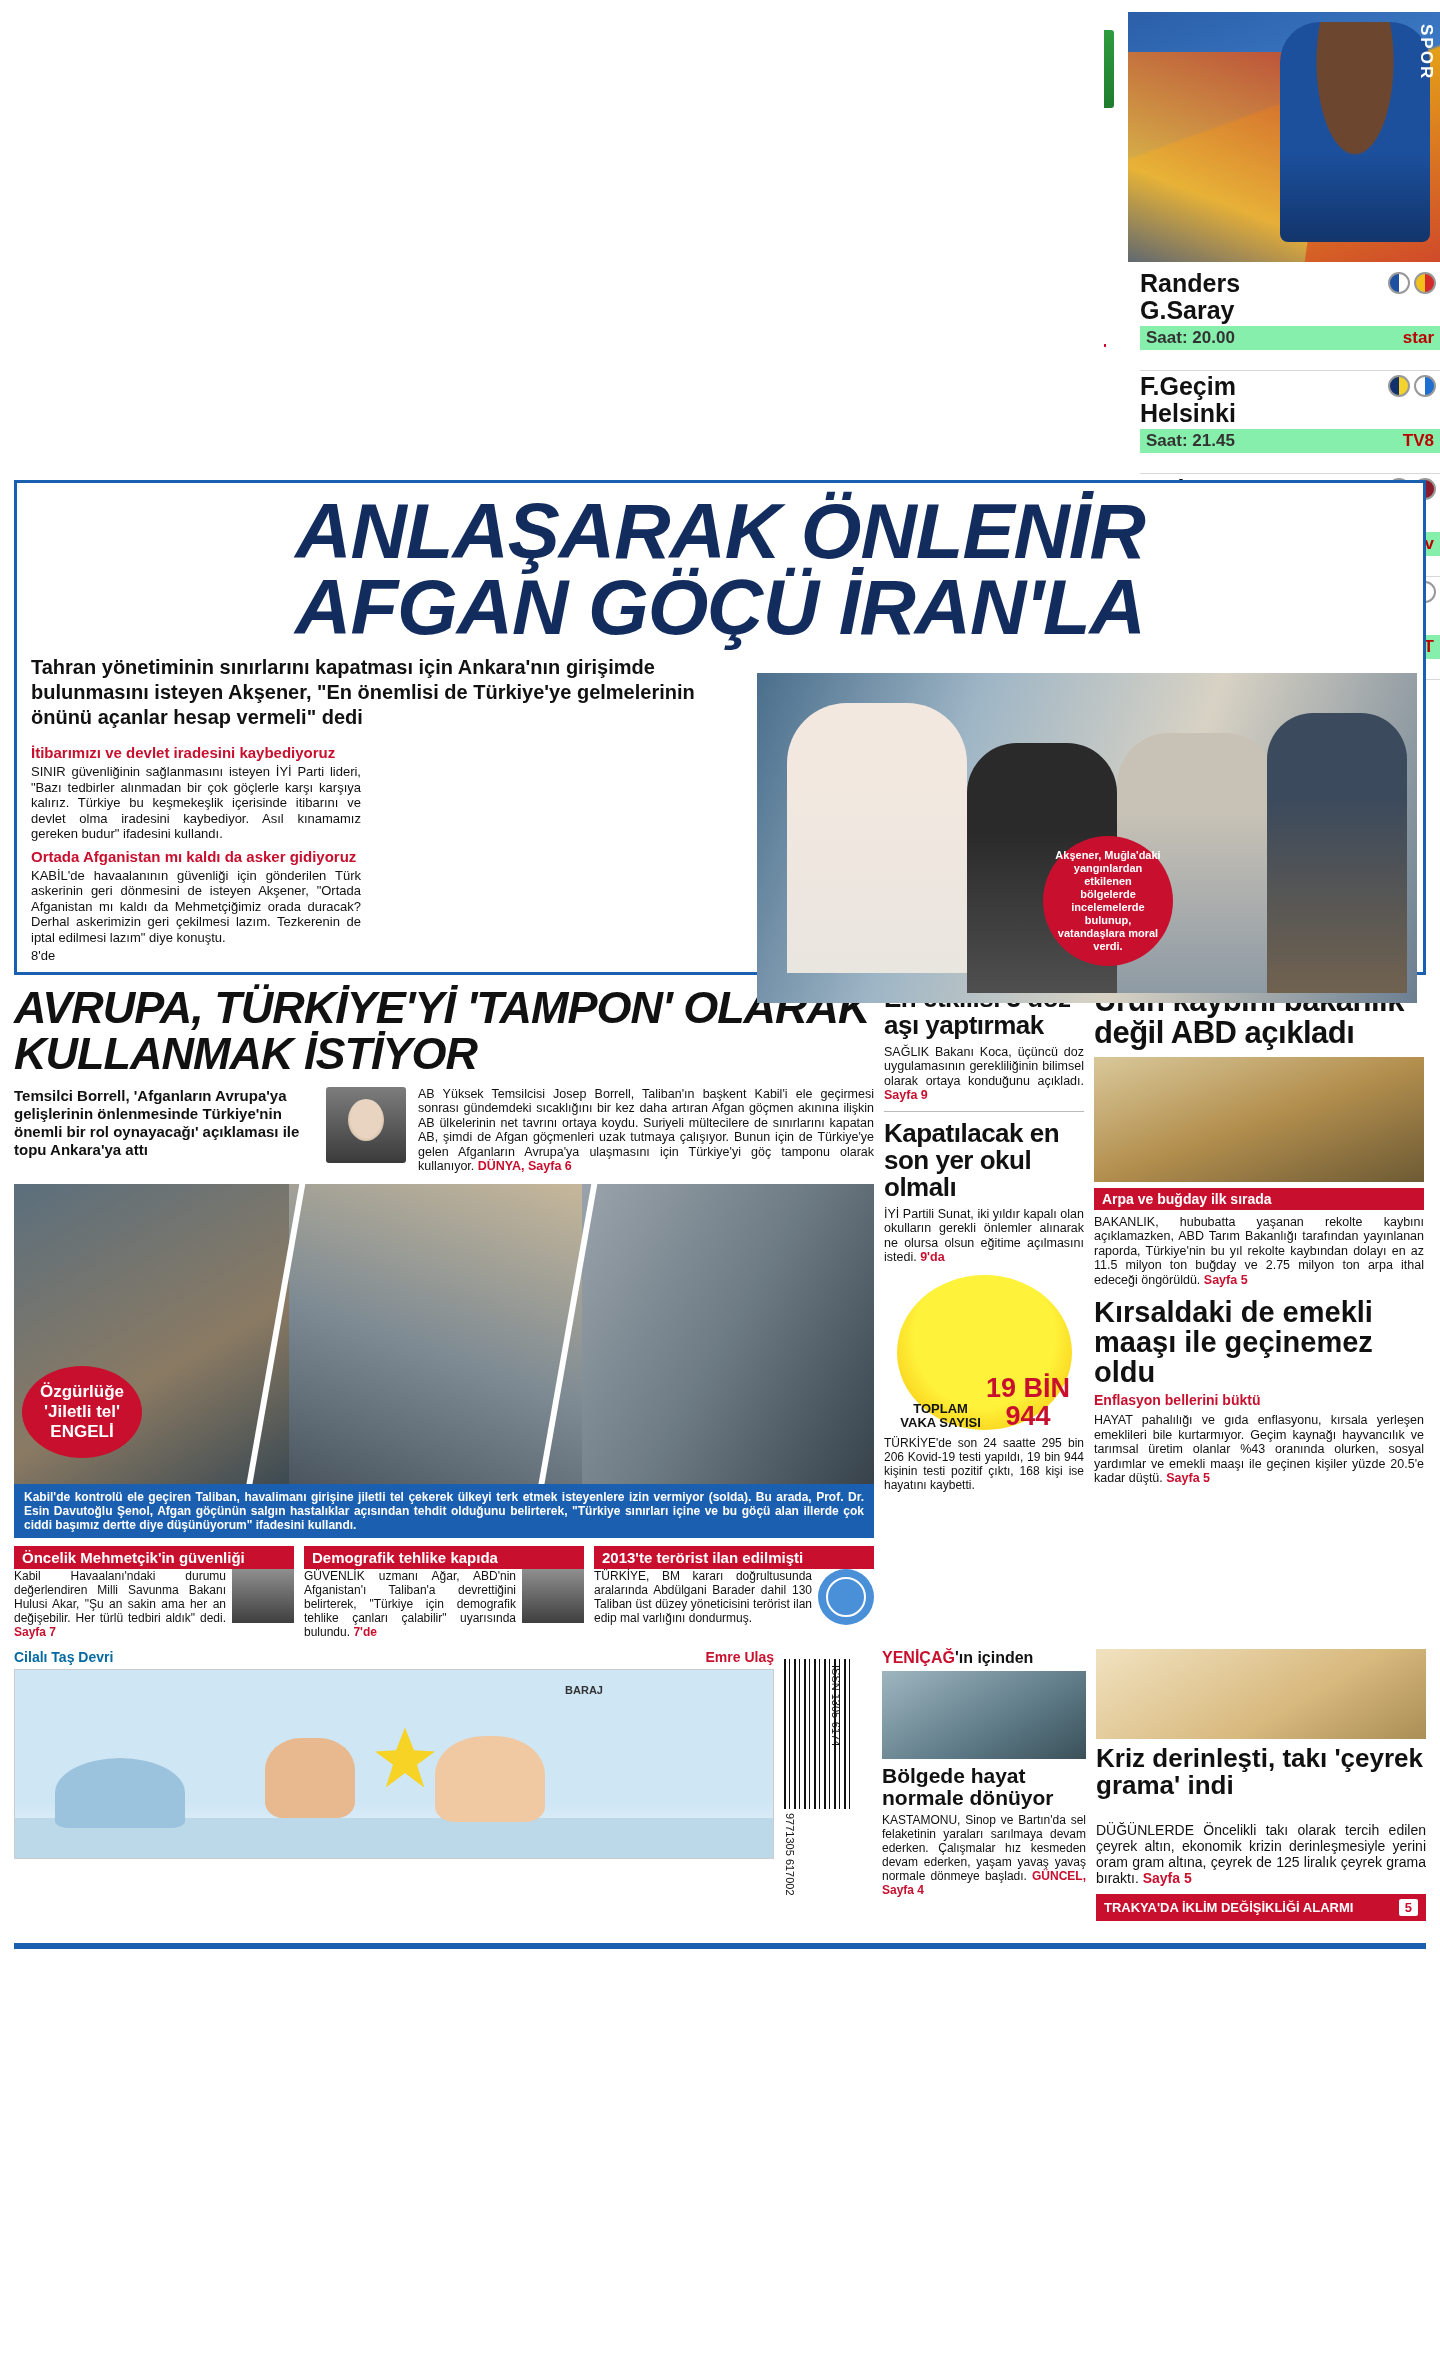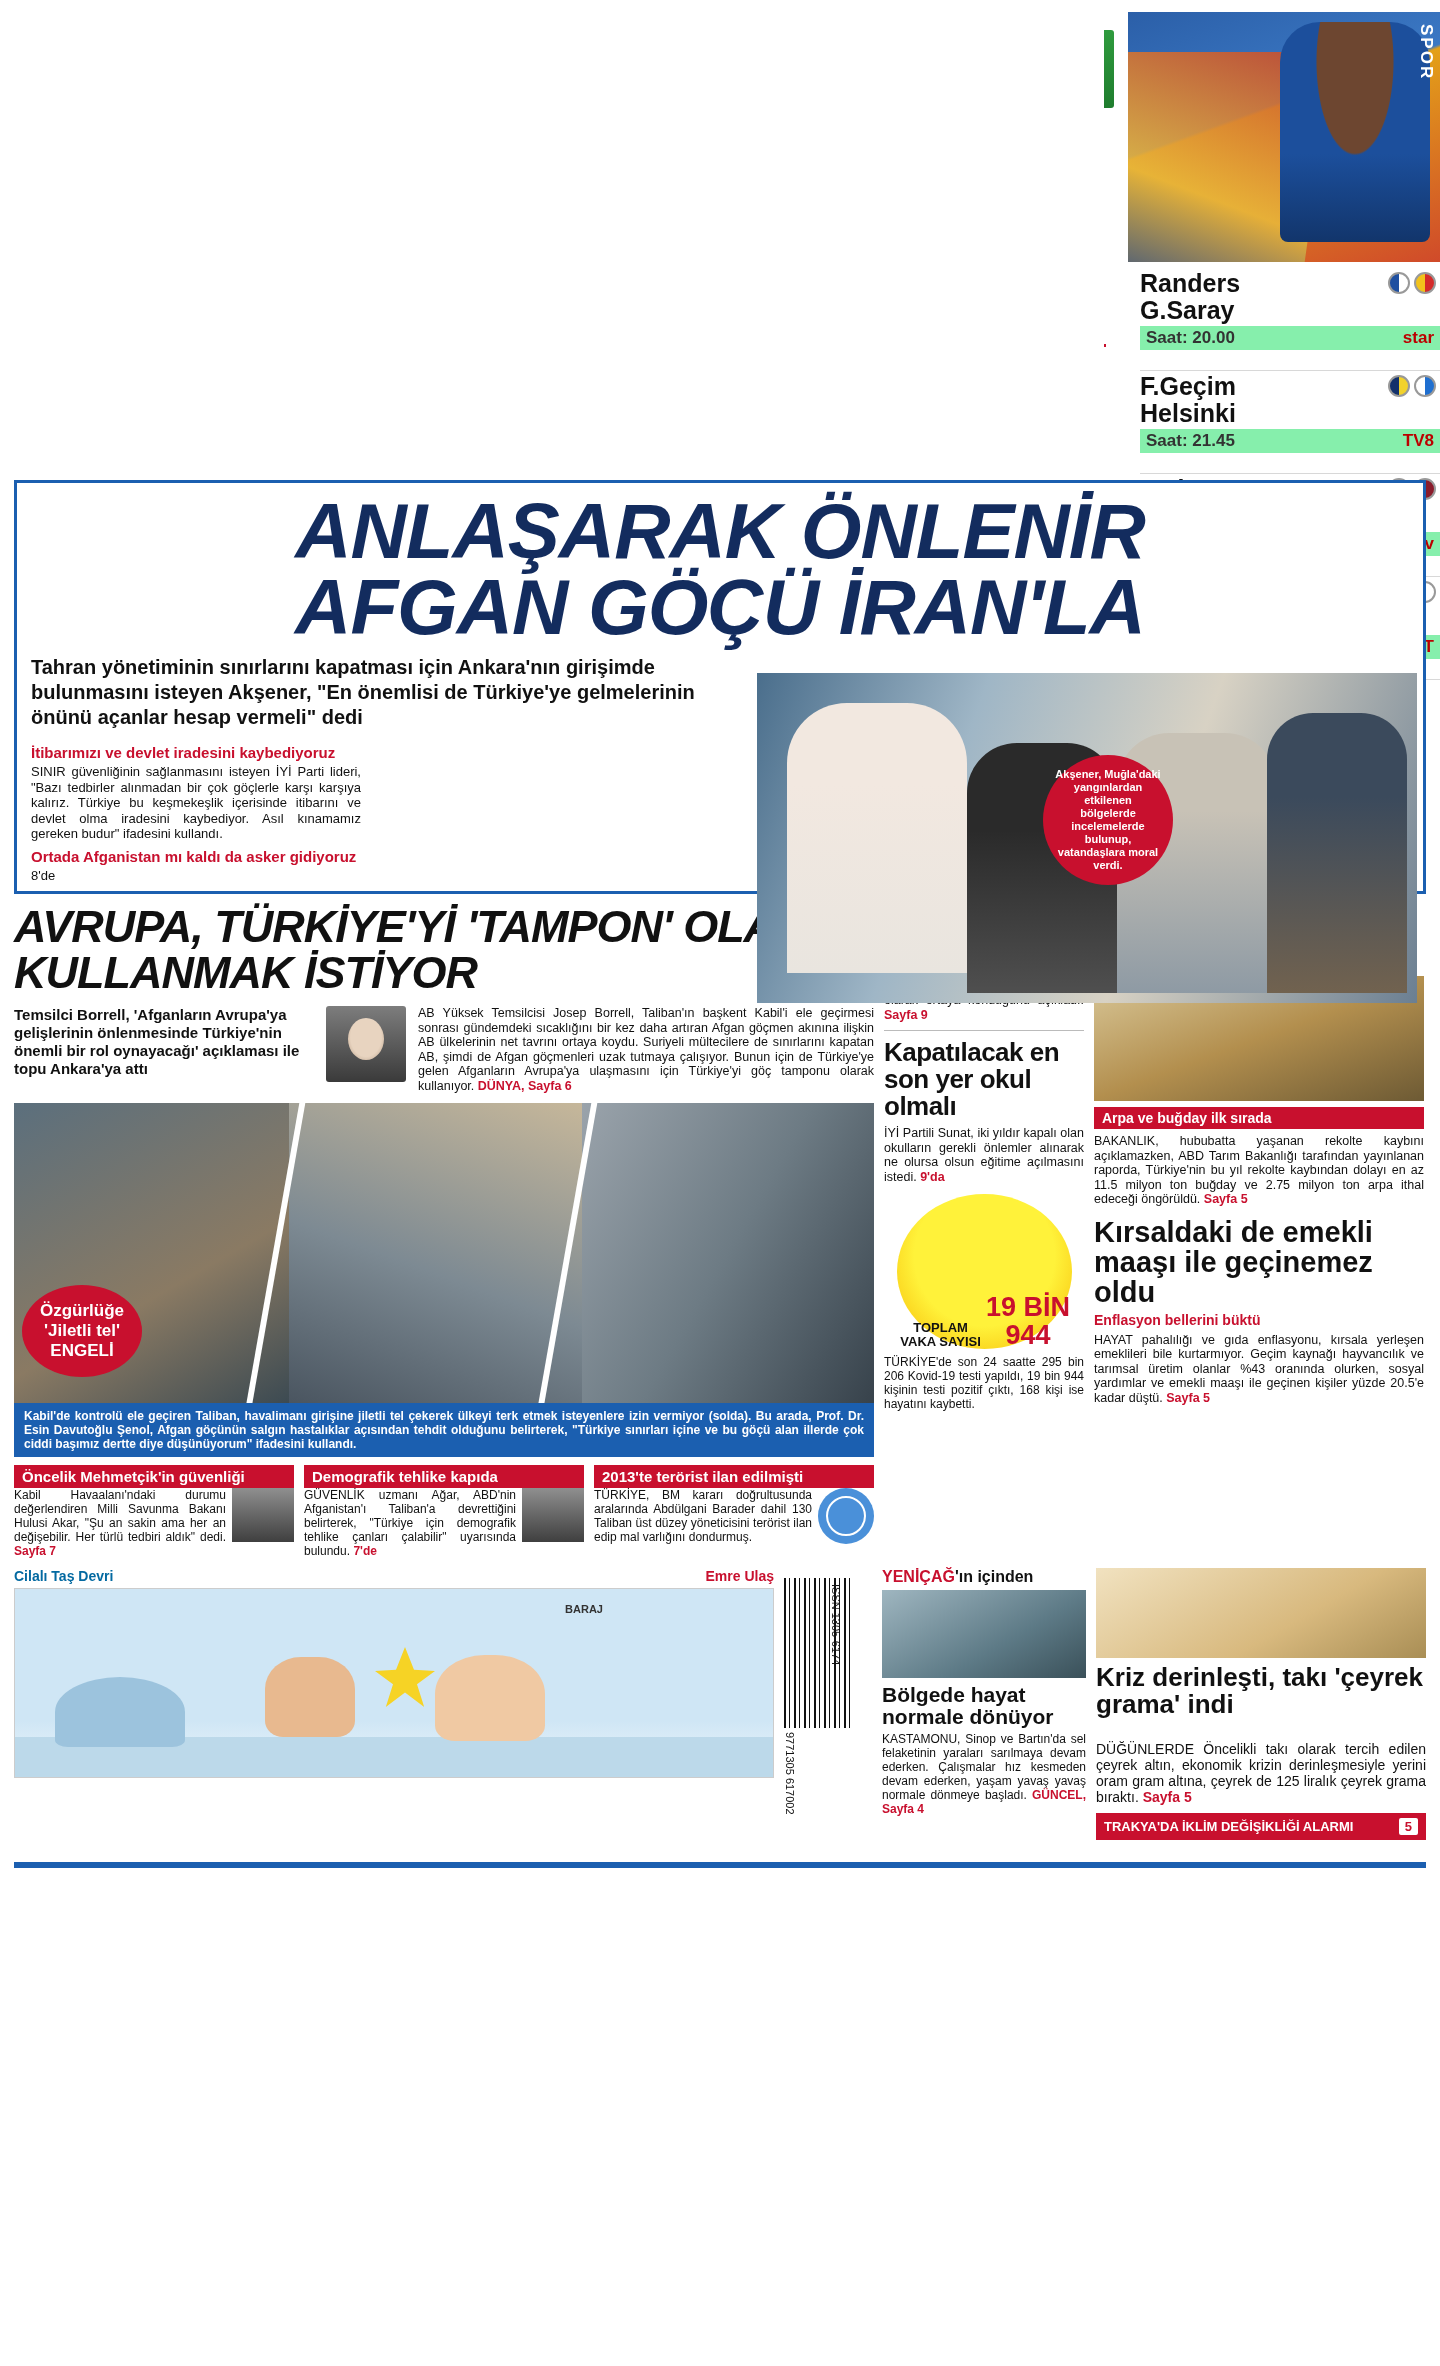--- a/index.html
+++ b/index.html
@@ -444,20 +444,21 @@
   <div class="lead">
     <div class="lead-inner">
       <div class="lead-head">ANLAŞARAK ÖNLENİR</div>
       <div class="lead-head">AFGAN GÖÇÜ İRAN'LA</div>
       <div class="lead-sub">Tahran yönetiminin sınırlarını kapatması için Ankara'nın girişimde bulunmasını isteyen Akşener, "En önemlisi de Türkiye'ye gelmelerinin önünü açanlar hesap vermeli" dedi</div>
       <div class="lead-body">
         <div class="lead-left">
           <div class="lead-kicker">İtibarımızı ve devlet iradesini kaybediyoruz</div>
           <div class="lead-p">SINIR güvenliğinin sağlanmasını isteyen İYİ Parti lideri, "Bazı tedbirler alınmadan bir çok göçlerle karşı karşıya kalırız. Türkiye bu keşmekeşlik içerisinde itibarını ve devlet olma iradesini kaybediyor. Asıl kınamamız gereken budur" ifadesini kullandı.</div>
           <div class="lead-kicker">Ortada Afganistan mı kaldı da asker gidiyoruz</div>
+          <div class="lead-p">KABİL'de havaalanının güvenliği için gönderilen Türk askerinin geri dönmesini de isteyen Akşener, "Ortada Afganistan mı kaldı da Mehmetçiğimiz orada duracak? Derhal askerimizin geri çekilmesi lazım. Tezkerenin de iptal edilmesi lazım" diye konuştu.</div>
           <div class="lead-p more">8'de</div>
         </div>
       </div>
     </div>
     <div class="lead-photo">
       <div class="p1"></div>
         <div class="p2"></div>
         <div class="p3"></div>
         <div class="p4"></div>
     </div>

